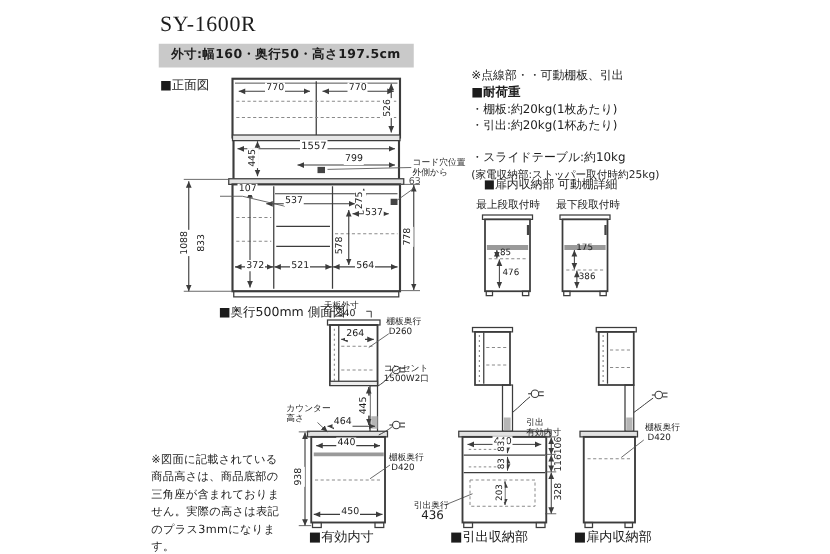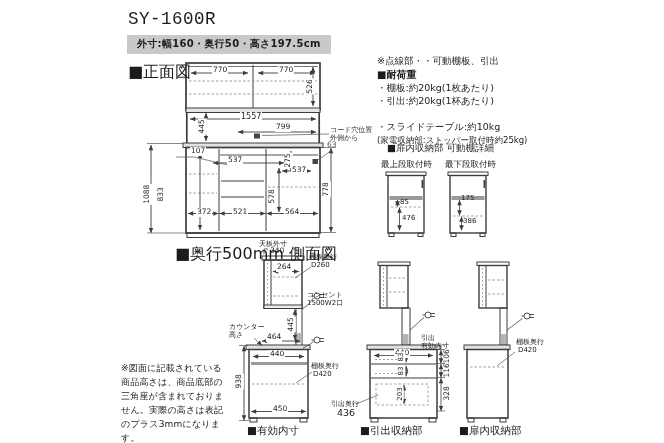--- a/index.html
+++ b/index.html
@@ -1,25 +1,25 @@
 <!DOCTYPE html>
 <html><head>
 <meta charset="utf-8">
 <style>
   html,body{margin:0;padding:0;background:#fff;}
   .canvas{position:relative;width:664px;height:443px;background:#fff;overflow:hidden;
           font-family:"DejaVu Sans",sans-serif;color:#1c1c1c;}
   svg.lines{position:absolute;left:0;top:0;}
   .t{position:absolute;white-space:nowrap;font-size:7.5px;line-height:1.15;color:#1c1c1c;}
   .s7{font-size:7px}.s85{font-size:8.5px}.s95{font-size:9.5px}
-  .s10{font-size:10px}.s105{font-size:10.5px}.s11{font-size:16px}
+  .s10{font-size:10px}.s105{font-size:10.5px}.s11{font-size:10px}
   .b{font-weight:bold}
   .rot{transform:rotate(-90deg);transform-origin:center;}
   .wbg{background:#fff;padding:0 1px;}
-  .title{font-family:Liberation Mono, monospace;font-size:17.5px;letter-spacing:.5px;}
+  .title{font-family:Liberation Serif, serif;font-size:17.5px;letter-spacing:.5px;}
   .badge{background:#c9c9c9;padding:3px 10px 4px 10px;font-size:10px;font-weight:bold;letter-spacing:.3px;}
   .foot{width:110px;white-space:normal;font-size:9px;line-height:1.55;letter-spacing:.2px;}
 </style>
 </head>
 <body>
 
 <div class="canvas">
 
   <svg class="lines" width="664" height="443" viewBox="0 0 664 443">
     <defs>

